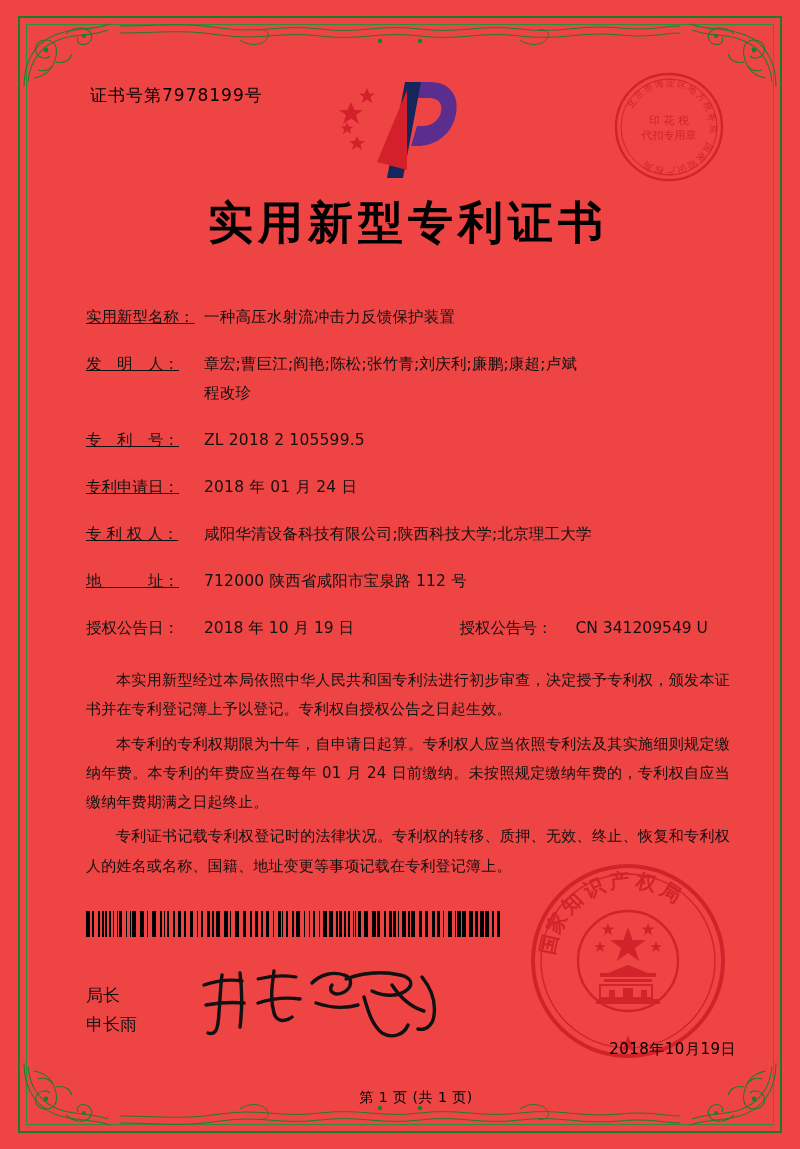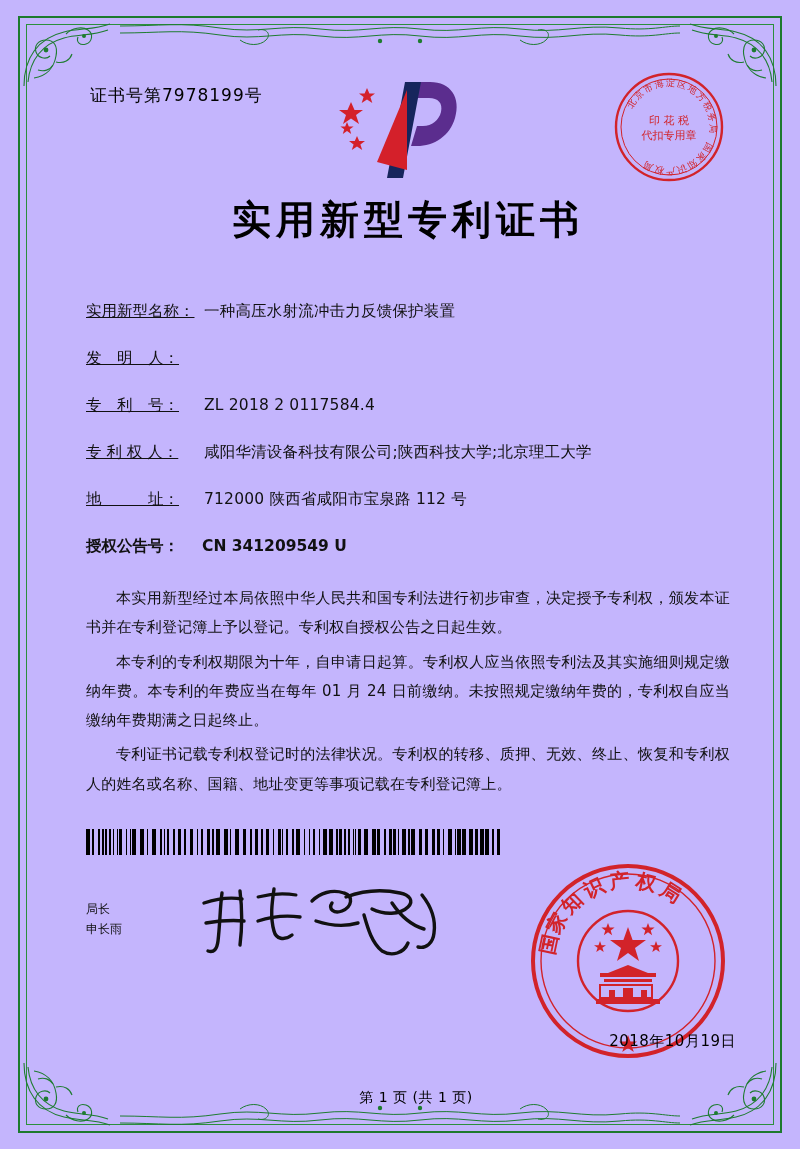--- a/index.html
+++ b/index.html
@@ -12,21 +12,21 @@
     font-family: "DejaVu Sans", sans-serif;
     color: #111;
     position: relative;
     overflow: hidden;
   }
 
   
   .page {
     position: absolute;
     inset: 0;
-    background: #c4b5fd;
+    background: #ef4444;
   }
   .border-outer {
     position: absolute;
     left: 18px; top: 16px; right: 18px; bottom: 16px;
     border: 2px solid #1c7a2e;
   }
   .border-inner {
     position: absolute;
     left: 26px; top: 24px; right: 26px; bottom: 24px;
     border: 1px solid #2c8f3c;
@@ -81,21 +81,21 @@
     position: absolute;
     right: 28px; top: 10px;
     width: 118px; height: 118px;
   }
   .seal-top svg { width: 100%; height: 100%; display: block; }
 
   h1.doc-title {
     text-align: center;
     font-family: "DejaVu Serif", serif;
     font-weight: 700;
-    font-size: 39px;
+    font-size: 45px;
     letter-spacing: 5px;
     margin: 86px 0 0 0;
     color: #000;
   }
 
   .fields {
     margin: 52px 26px 0 26px;
     font-size: 15.5px;
     line-height: 1.55;
   }
@@ -118,21 +118,21 @@
   .field-value .cont {
     display: block;
     margin-top: 5px;
   }
   .two-col {
     display: flex;
     align-items: flex-start;
     margin-bottom: 23px;
   }
   .two-col .col-a { flex: 0 0 58%; display: flex; }
-  .two-col .col-b { flex: 1 1 auto; display: flex; font-weight: bold; }
+  .two-col .col-b { flex: 1 1 auto; display: flex; }
   .two-col .lbl-a { width: 118px; flex: 0 0 118px; white-space: pre; }
   .two-col .lbl-b { flex: 0 0 116px; white-space: pre; }
 
   .paragraphs {
     margin: 26px 26px 0 26px;
     font-size: 15px;
     line-height: 1.95;
     text-align: justify;
     letter-spacing: 0.2px;
   }
@@ -157,41 +157,41 @@
 
   
   .sign-block {
     margin: 22px 0 0 26px;
     position: relative;
     height: 90px;
   }
   .sign-labels {
     position: absolute;
     left: 0; top: 22px;
-    font-size: 12px;
+    font-size: 17px;
     line-height: 1.7;
   }
   .handwriting {
     position: absolute;
     left: 110px; top: 4px;
     width: 260px; height: 80px;
   }
   .handwriting svg { width: 100%; height: 100%; display: block; }
 
   
   .seal-main {
     position: absolute;
     right: 68px; bottom: 84px;
     width: 208px; height: 208px;
   }
   .seal-main svg { width: 100%; height: 100%; display: block; }
 
   .seal-date {
     position: absolute;
-    right: 64px; bottom: 98px;
+    right: 64px; bottom: 90px;
     font-size: 15px;
     color: #000;
     letter-spacing: 0.5px;
   }
 
   .footer-page {
     position: absolute;
     left: 0; right: 0; bottom: 42px;
     text-align: center;
     font-size: 14px;
@@ -335,39 +335,51 @@
 
     <div class="fields">
 
       <div class="field-row">
         <div class="field-label">实用新型名称：</div>
         <div class="field-value">一种高压水射流冲击力反馈保护装置</div>
       </div>
 
       <div class="field-row">
         <div class="field-label">发　明　人：</div>
+        <div class="field-value">
+          <span>章宏;曹巨江;阎艳;陈松;张竹青;刘庆利;廉鹏;康超;卢斌</span>
+          <span class="cont">程改珍</span>
+        </div>
       </div>
 
       <div class="field-row">
         <div class="field-label">专　利　号：</div>
-        <div class="field-value">ZL 2018 2 0117584.4</div>
-      </div>
-
+        <div class="field-value">ZL 2018 2 105599.5</div>
+      </div>
+
+      <div class="field-row">
+        <div class="field-label">专利申请日：</div>
+        <div class="field-value">2018 年 01 月 24 日</div>
+      </div>
 
       <div class="field-row">
         <div class="field-label">专 利 权 人：</div>
         <div class="field-value">咸阳华清设备科技有限公司;陕西科技大学;北京理工大学</div>
       </div>
 
       <div class="field-row">
         <div class="field-label">地　　　址：</div>
         <div class="field-value">712000 陕西省咸阳市宝泉路 112 号</div>
       </div>
 
       <div class="two-col">
+        <div class="col-a">
+          <div class="lbl-a">授权公告日：</div>
+          <div>2018 年 10 月 19 日</div>
+        </div>
         <div class="col-b">
           <div class="lbl-b">授权公告号：</div>
           <div>CN 341209549 U</div>
         </div>
       </div>
 
     </div>
 
     <div class="paragraphs">
       <p>本实用新型经过本局依照中华人民共和国专利法进行初步审查，决定授予专利权，颁发本证书并在专利登记簿上予以登记。专利权自授权公告之日起生效。</p>

